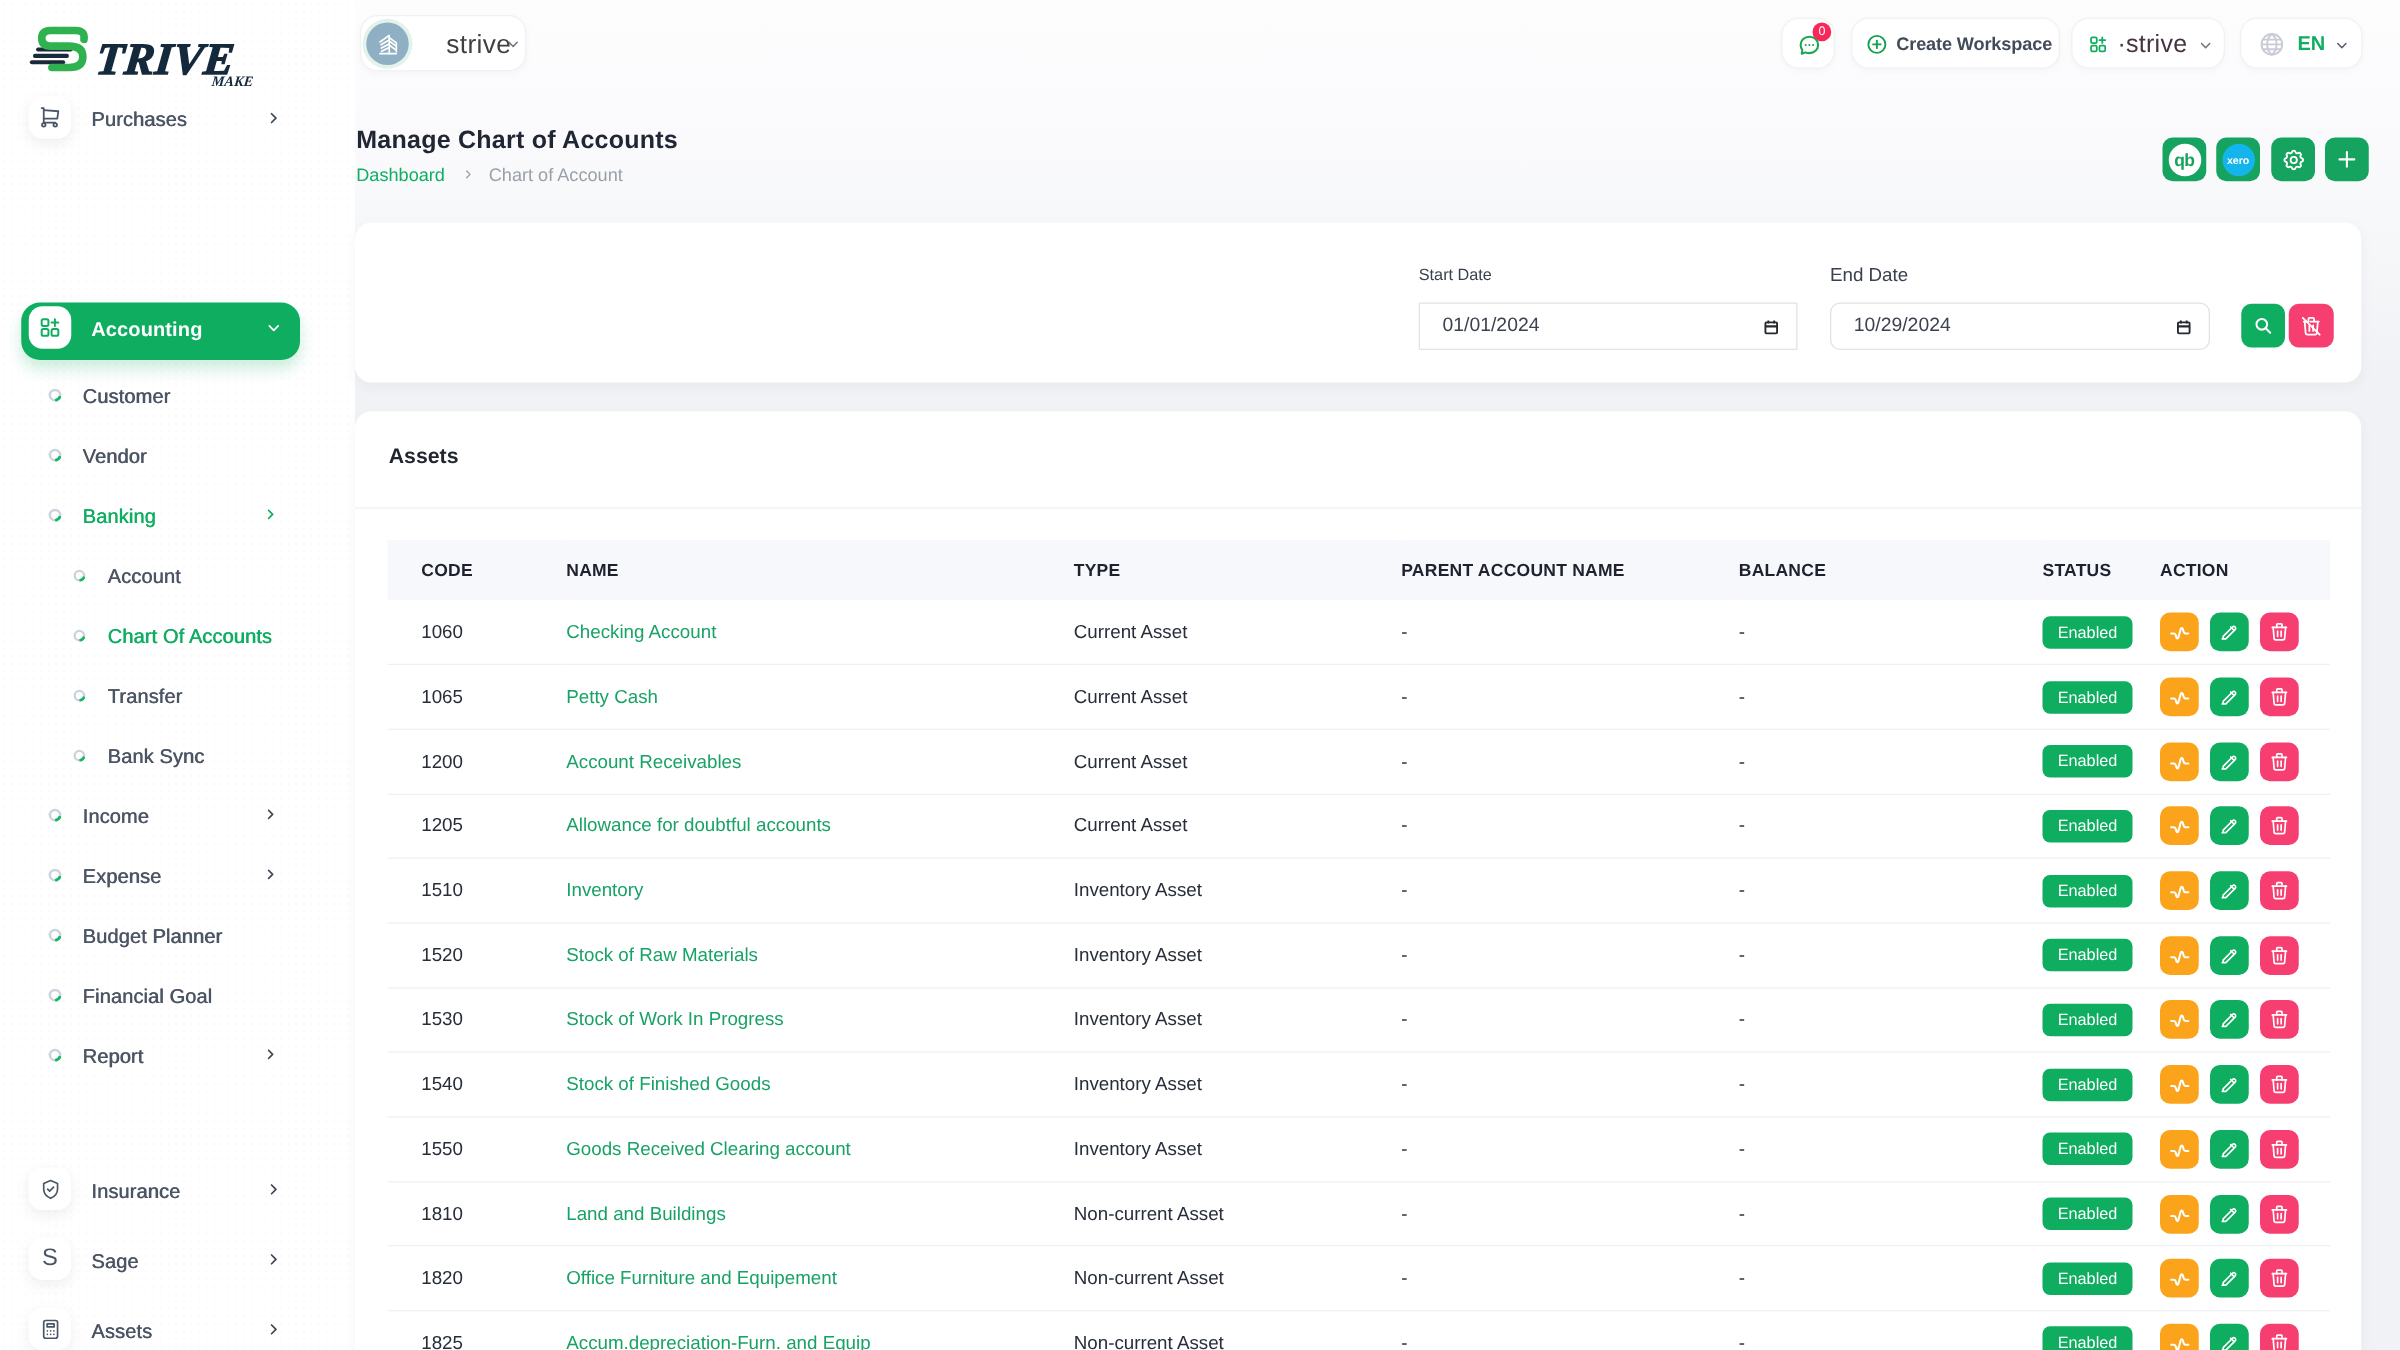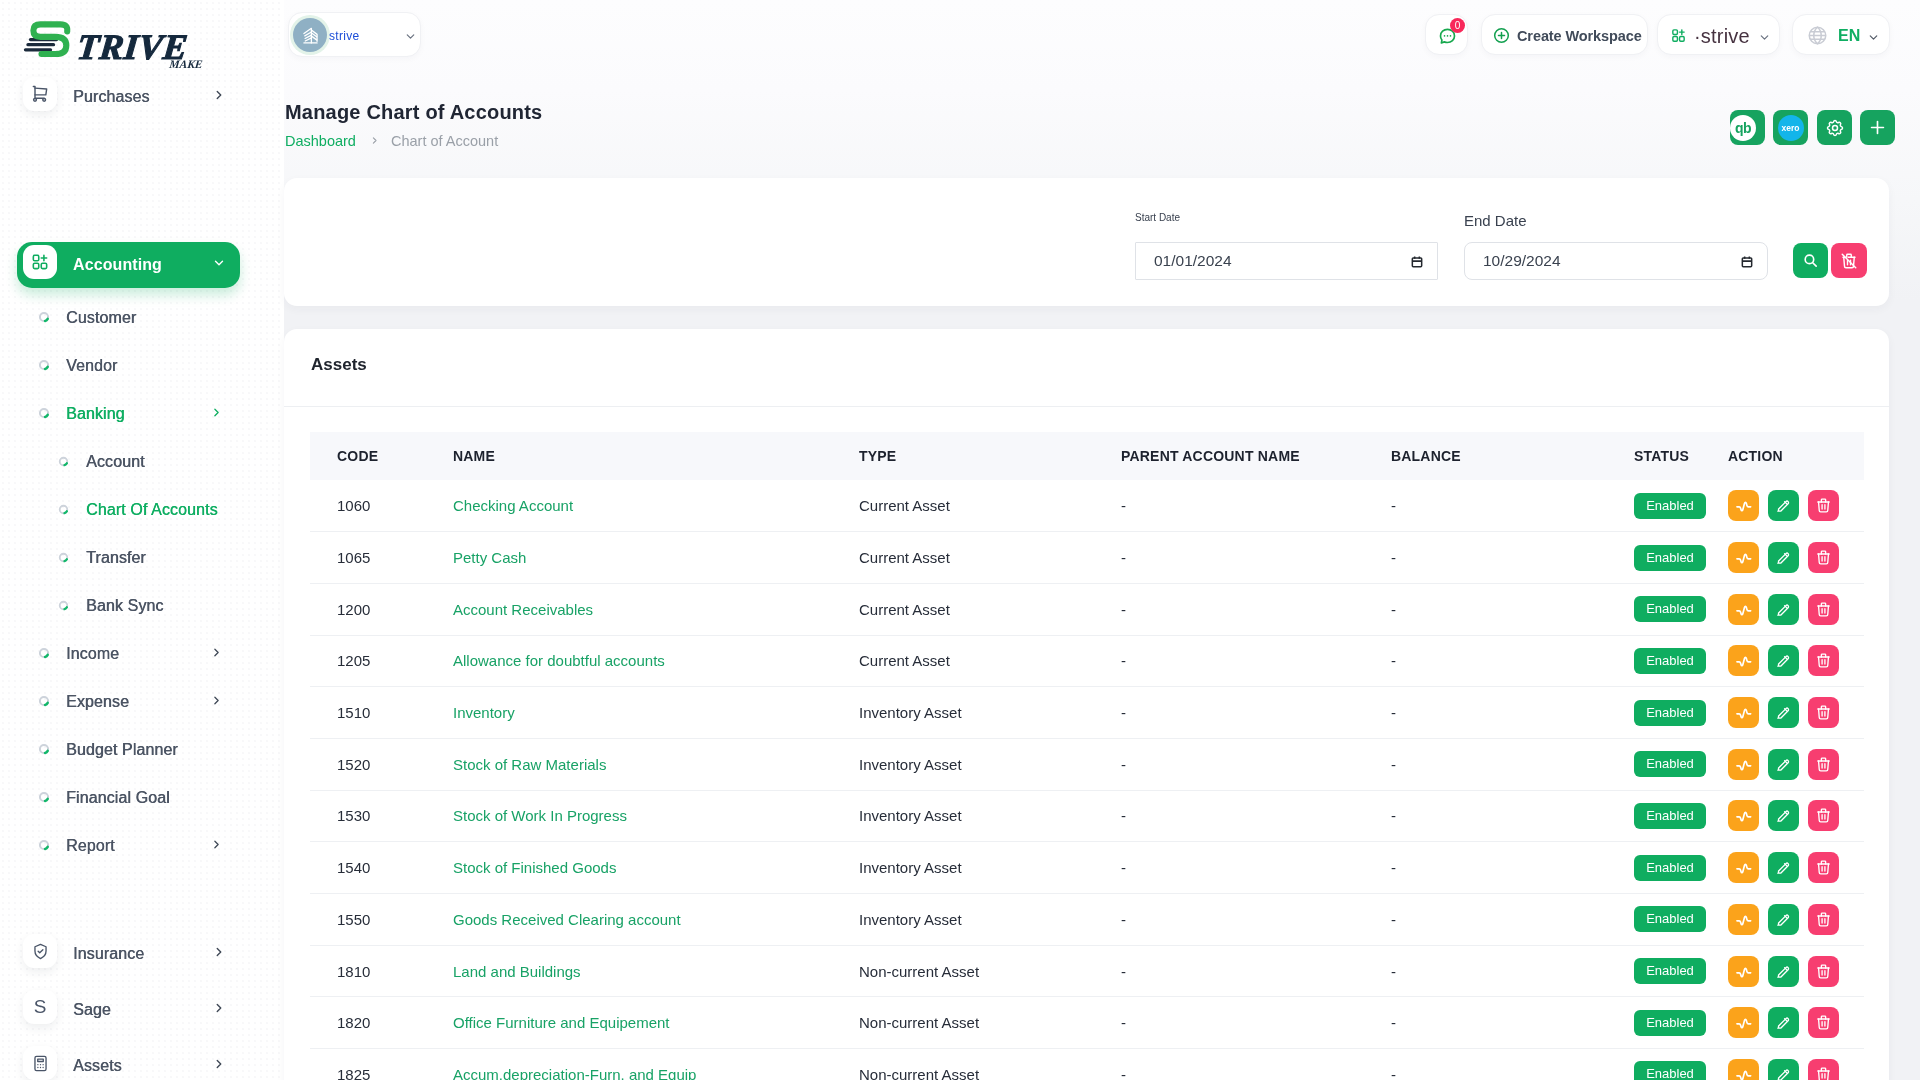--- a/index.html
+++ b/index.html
@@ -234,21 +234,21 @@
     <div class="hbtn" style="left:288px;top:12px;width:133px;height:45px">
       <span class="abs" style="left:4px;top:5px;width:34px;height:34px;border-radius:50%;background:#8fb0c4;box-shadow:0 0 0 3px #e3f3e9;display:flex;align-items:center;justify-content:center">
         <svg width="21" height="21" viewBox="0 0 24 24" fill="none" stroke="#ffffff" stroke-width="1.5" stroke-linecap="round" stroke-linejoin="round">
             <path d="M4.5 9.8L13 3.8v16.7"></path>
             <path d="M13 5.8l6.5 4.9v8"></path>
             <path d="M5.5 12.4l7-4.1M5.8 15.4l6.7-3.6M6 18.3l6.5-3.2"></path>
             <path d="M13.6 9.4l5.4 4M13.6 13l5.4 4"></path>
             <path d="M4.5 20.5h15"></path>
           </svg>
       </span>
-      <span class="abs" style="left:40px;top:22.5px;transform:translateY(-50%);font-size:12px;color:#1d4ed8;letter-spacing:.3px">strive</span>
+      <span class="abs" style="left:68px;top:22.5px;transform:translateY(-50%);font-size:21px;color:#404040;letter-spacing:.3px">strive</span>
       <span class="abs" style="left:115px;top:16px"><svg width="13" height="13" viewBox="0 0 24 24" fill="none" stroke="#6a7280" stroke-width="2.2" stroke-linecap="round" stroke-linejoin="round">
             <path d="M6 9l6 6 6-6"></path>
           </svg></span>
     </div>
 
     <div class="hbtn" style="left:1425px;top:14px;width:43px;height:41px">
       <svg class="abs" style="left:11px;top:10px" width="21" height="21" viewBox="0 0 24 24" fill="none" stroke="#18a84e" stroke-width="1.9" stroke-linecap="round" stroke-linejoin="round">
           <path d="M12 20c4.4 0 8-3.1 8-7.5S16.4 5 12 5 4 8.1 4 12.5c0 1.8.6 3.4 1.6 4.7L5 20.5l3.4-1.2c1.1.45 2.3.7 3.6.7z"></path>
           <path d="M8.6 12.5h.01M12 12.5h.01M15.4 12.5h.01"></path>
         </svg>
@@ -287,40 +287,40 @@
 
     <div class="abs" style="left:285px;top:101px;font-size:20px;font-weight:bold;color:#202634;letter-spacing:.2px">Manage Chart of Accounts</div>
     <div class="abs" style="left:285px;top:133px;font-size:14.5px">
       <span style="color:#0fae62">Dashboard</span>
       <svg style="margin:0 8px 0 10px" width="9" height="11" viewBox="0 0 24 24" fill="none" stroke="#9aa0a8" stroke-width="3" stroke-linecap="round" stroke-linejoin="round">
           <path d="M9 5l7 7-7 7"></path>
         </svg>
       <span style="color:#9aa0a8">Chart of Account</span>
     </div>
 
-    <div class="abs" style="left:1730px;top:110px;width:35px;height:35px;border-radius:8px;background:#16a35f;display:flex;align-items:center;">
+    <div class="abs" style="left:1730px;top:110px;width:35px;height:35px;border-radius:8px;background:#16a35f;display:flex;align-items:center;justify-content:center">
       <span style="width:26px;height:26px;border-radius:50%;background:#fff;display:flex;align-items:center;justify-content:center;font-size:14px;font-weight:bold;color:#16a35f;letter-spacing:-.5px">qb</span>
     </div>
     <div class="abs" style="left:1773px;top:110px;width:35px;height:35px;border-radius:8px;background:#16a35f;display:flex;align-items:center;justify-content:center">
       <span style="width:26px;height:26px;border-radius:50%;background:#13b5ea;display:flex;align-items:center;justify-content:center;font-size:8.5px;font-weight:bold;color:#fff">xero</span>
     </div>
     <div class="abs" style="left:1817px;top:110px;width:35px;height:35px;border-radius:8px;background:#16a35f;display:flex;align-items:center;justify-content:center">
       <svg width="20" height="20" viewBox="0 0 24 24" fill="none" stroke="#ffffff" stroke-width="1.8" stroke-linecap="round" stroke-linejoin="round">
           <path d="M10.325 4.317c.426-1.756 2.924-1.756 3.35 0a1.724 1.724 0 0 0 2.573 1.066c1.543-.94 3.31.826 2.37 2.37a1.724 1.724 0 0 0 1.065 2.572c1.756.426 1.756 2.924 0 3.35a1.724 1.724 0 0 0-1.066 2.573c.94 1.543-.826 3.31-2.37 2.37a1.724 1.724 0 0 0-2.572 1.065c-.426 1.756-2.924 1.756-3.35 0a1.724 1.724 0 0 0-2.573-1.066c-1.543.94-3.31-.826-2.37-2.37a1.724 1.724 0 0 0-1.065-2.572c-1.756-.426-1.756-2.924 0-3.35a1.724 1.724 0 0 0 1.066-2.573c-.94-1.543.826-3.31 2.37-2.37c1 .608 2.296.07 2.572-1.065z"></path>
           <circle cx="12" cy="12" r="3"></circle>
         </svg>
     </div>
     <div class="abs" style="left:1860px;top:110px;width:35px;height:35px;border-radius:8px;background:#16a35f;display:flex;align-items:center;justify-content:center">
       <svg width="19" height="19" viewBox="0 0 24 24" fill="none" stroke="#ffffff" stroke-width="2.1" stroke-linecap="round">
           <path d="M12 4.5v15M4.5 12h15"></path>
         </svg>
     </div>
 
     <div class="card" style="left:284px;top:178px;width:1605px;height:128px">
-      <span class="abs" style="left:851px;top:34px;font-size:10px;color:#39414f">Start Date</span>
+      <span class="abs" style="left:851px;top:34px;font-size:13px;color:#39414f">Start Date</span>
       <div class="abs" style="left:851px;top:64px;width:303px;height:38px;border:1px solid #dfe2e7;border-radius:1px">
         <span class="abs" style="left:18px;top:18px;transform:translateY(-50%);font-size:15.5px;color:#3a424f">01/01/2024</span>
         <svg class="abs" style="left:274px;top:12px" width="14" height="14" viewBox="0 0 24 24" fill="none" stroke="#24292f" stroke-width="2.6">
             <rect x="4" y="5" width="16" height="15" rx="1.5"></rect>
             <path d="M4 10.5h16" stroke-width="3"></path>
             <path d="M8 2.5v4M16 2.5v4"></path>
           </svg>
       </div>
       <span class="abs" style="left:1180px;top:34px;font-size:15px;color:#39414f">End Date</span>
       <div class="abs" style="left:1180px;top:64px;width:304px;height:38px;border:1px solid #dfe2e7;border-radius:8px">

